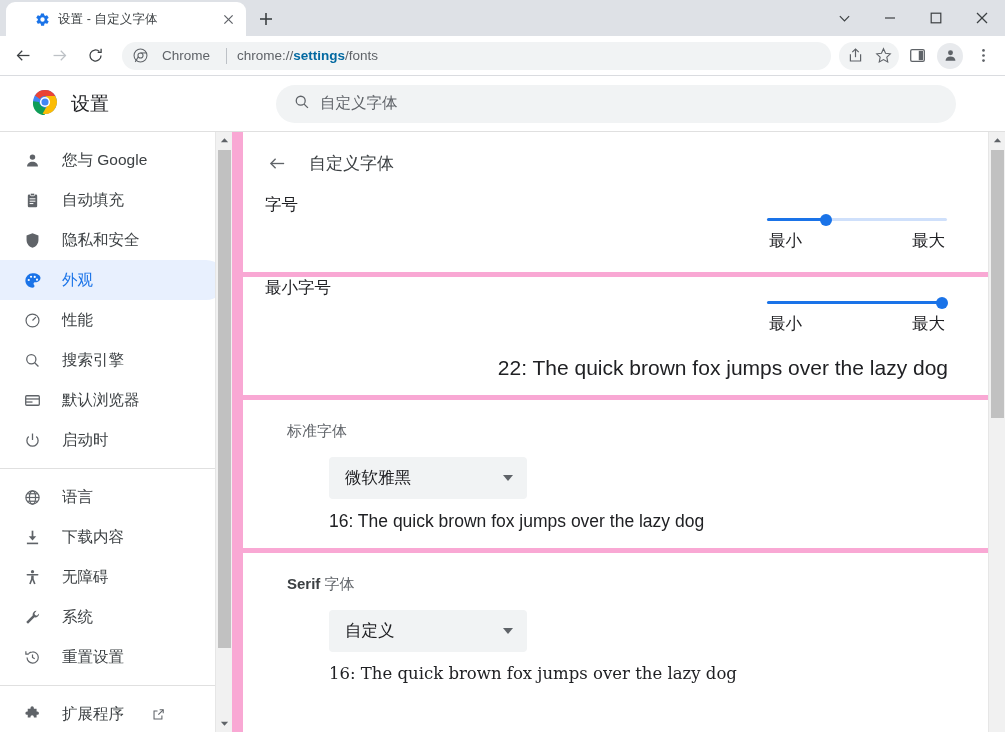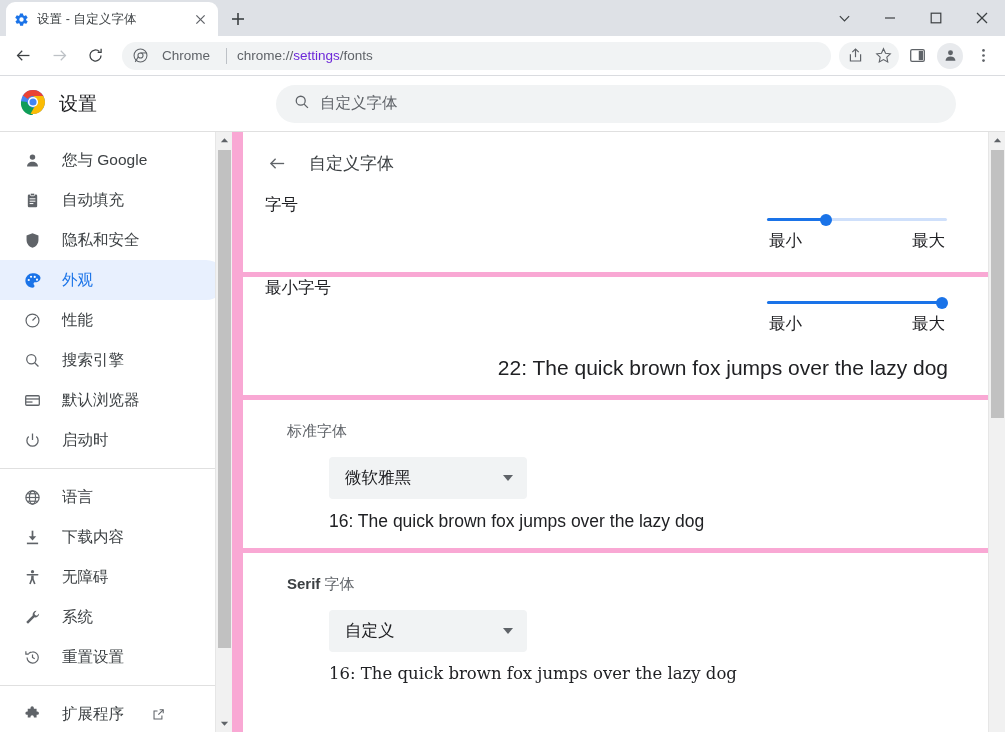--- a/index.html
+++ b/index.html
@@ -14,25 +14,25 @@
   .tabstrip {
     position: relative;
     height: 36px;
     background: #dee1e6;
     display: flex;
     align-items: flex-end;
     padding-left: 6px;
   }
   .tab {
     position: relative;
-    width: 212px; height: 34px;
+    width: 240px; height: 34px;
     background: #ffffff;
     border-radius: 9px 9px 0 0;
     display: flex; align-items: center;
-    padding: 0 8px 0 7px;
+    padding: 0 8px 0 28px;
     gap: 8px;
   }
   .tab-favicon {
     width: 16px; height: 16px;
     flex: 0 0 16px;
     display: flex; align-items: center; justify-content: center;
   }
   .tab-title {
     flex: 1;
     font-size: 12.5px;
@@ -96,21 +96,21 @@
     font-size: 13.5px; color: #5f6368;
   }
   .chip-sep {
     width: 1px; height: 16px; background: #bdc1c6;
     margin: 0 2px;
   }
   .omnibox-url {
     font-size: 13.5px; color: #5f6368;
     white-space: nowrap; overflow: hidden;
   }
-  .omnibox-url b { color: #6d28d9; font-weight: 400; }
+  .omnibox-url b { color: #0369a1; font-weight: 700; }
   .tbicon {
     width: 28px; height: 28px;
     display: flex; align-items: center; justify-content: center;
     border-radius: 50%;
     flex: 0 0 28px;
   }
   .tbicon.pill-left { margin-left: 2px; }
   .pillgroup {
     display: flex; align-items: center;
     background: #f1f3f4;
@@ -128,21 +128,21 @@
 
   
   .settings-header {
     height: 56px;
     background: #ffffff;
     display: flex; align-items: center;
     border-bottom: 1px solid #e0e0e0;
   }
   .sh-brand {
     display: flex; align-items: center; gap: 13px;
-    padding-left: 20px;
+    padding-left: 32px;
     width: 264px;
     flex: 0 0 264px;
   }
   .sh-title {
     font-size: 19px; color: #202124; font-weight: 400;
   }
   .sh-search {
     height: 38px;
     background: #f1f3f4;
     border-radius: 19px;

